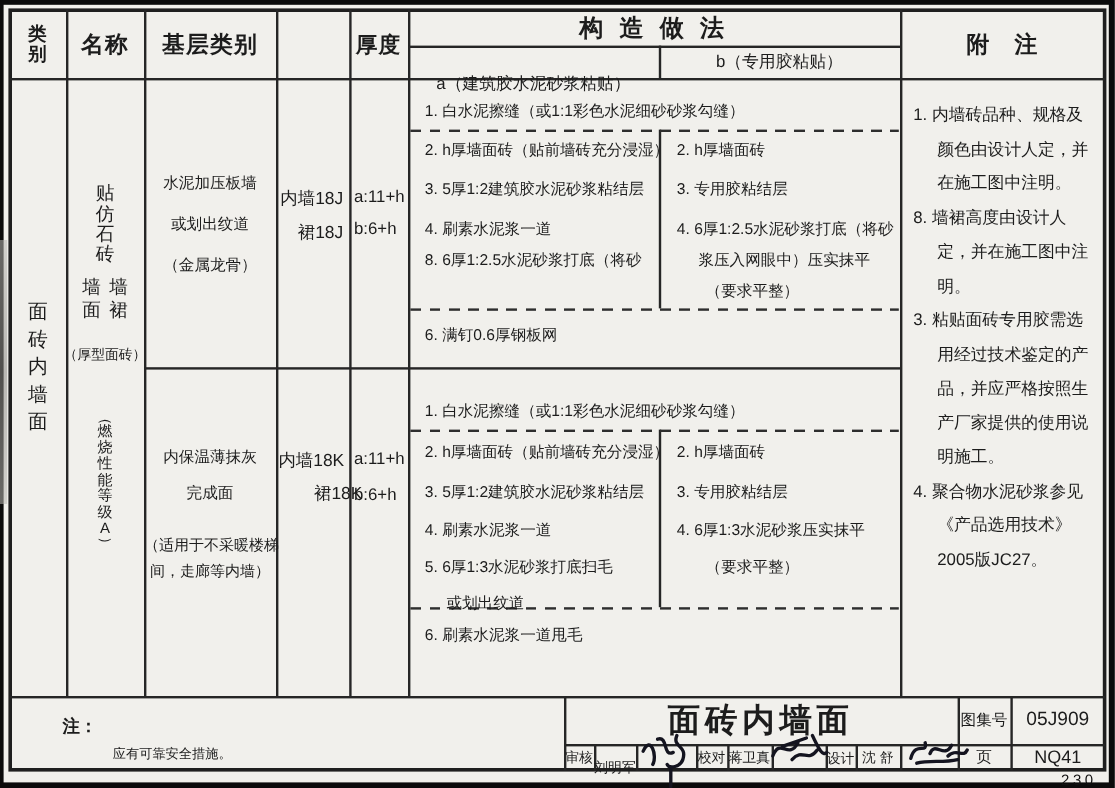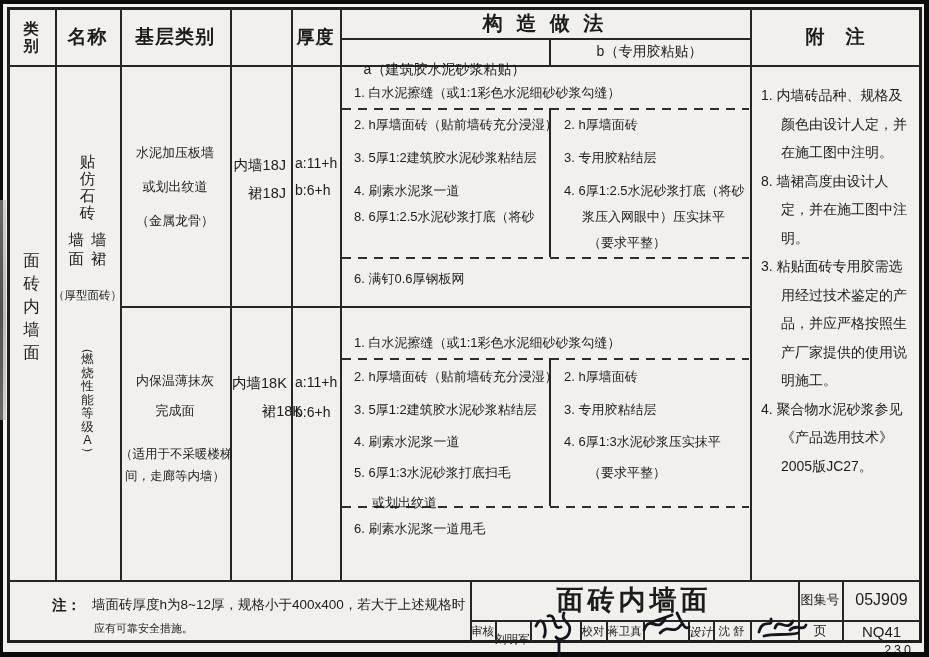--- a/index.html
+++ b/index.html
@@ -174,21 +174,20 @@
   <div class="step" style="left:346px;top:512px;">6. 刷素水泥浆一道甩毛</div>
 
   <div class="notes">
     <div class="note">1. 内墙砖品种、规格及颜色由设计人定，并在施工图中注明。</div>
     <div class="note">8. 墙裙高度由设计人定，并在施工图中注明。</div>
     <div class="note">3. 粘贴面砖专用胶需选用经过技术鉴定的产品，并应严格按照生产厂家提供的使用说明施工。</div>
     <div class="note">4. 聚合物水泥砂浆参见《产品选用技术》2005版JC27。</div>
   </div>
 
   <div class="t" style="left:44px;top:588px;font-size:14.5px;font-weight:600;">注：</div>
-  <div class="t" style="left:84px;top:588px;font-size:13.5px;">墙面砖厚度h为8~12厚，规格小于400x400，若大于上述规格时</div>
   <div class="t" style="left:86px;top:613px;font-size:11px;">应有可靠安全措施。</div>
 
   <div class="vl" style="left:462px;top:572px;height:62px;"></div>
   <div class="vl" style="left:790px;top:572px;height:62px;"></div>
   <div class="vl" style="left:834px;top:572px;height:62px;"></div>
   <div class="hl" style="left:462px;top:612px;width:451px;"></div>
   <div class="vl" style="left:487px;top:612px;height:22px;"></div>
   <div class="vl" style="left:522px;top:612px;height:22px;"></div>
   <div class="vl" style="left:572px;top:612px;height:22px;"></div>
   <div class="vl" style="left:598px;top:612px;height:22px;"></div>
@@ -211,21 +210,21 @@
   </div>
   <div class="c" style="left:487px;top:612px;width:35px;height:38px;font-size:11.5px;">
     <span>刘明军</span>
   </div>
   <div class="c" style="left:572px;top:612px;width:26px;height:22px;font-size:11.5px;">
     <span>校对</span>
   </div>
   <div class="c" style="left:598px;top:612px;width:37px;height:22px;font-size:11.5px;">
     <span>蒋卫真</span>
   </div>
-  <div class="c" style="left:680px;top:612px;width:25px;height:25px;font-size:11.5px;font-style:italic;">
+  <div class="c" style="left:680px;top:612px;width:25px;height:25px;font-size:11.5px;">
     <span>设计</span>
   </div>
   <div class="c" style="left:705px;top:612px;width:37px;height:22px;font-size:11.5px;">
     <span>沈 舒</span>
   </div>
   <div class="c" style="left:790px;top:612px;width:44px;height:22px;font-size:13px;">
     <span>页</span>
   </div>
   <div class="c" style="left:834px;top:612px;width:79px;height:22px;font-size:15px;">
     <span>NQ41</span>

